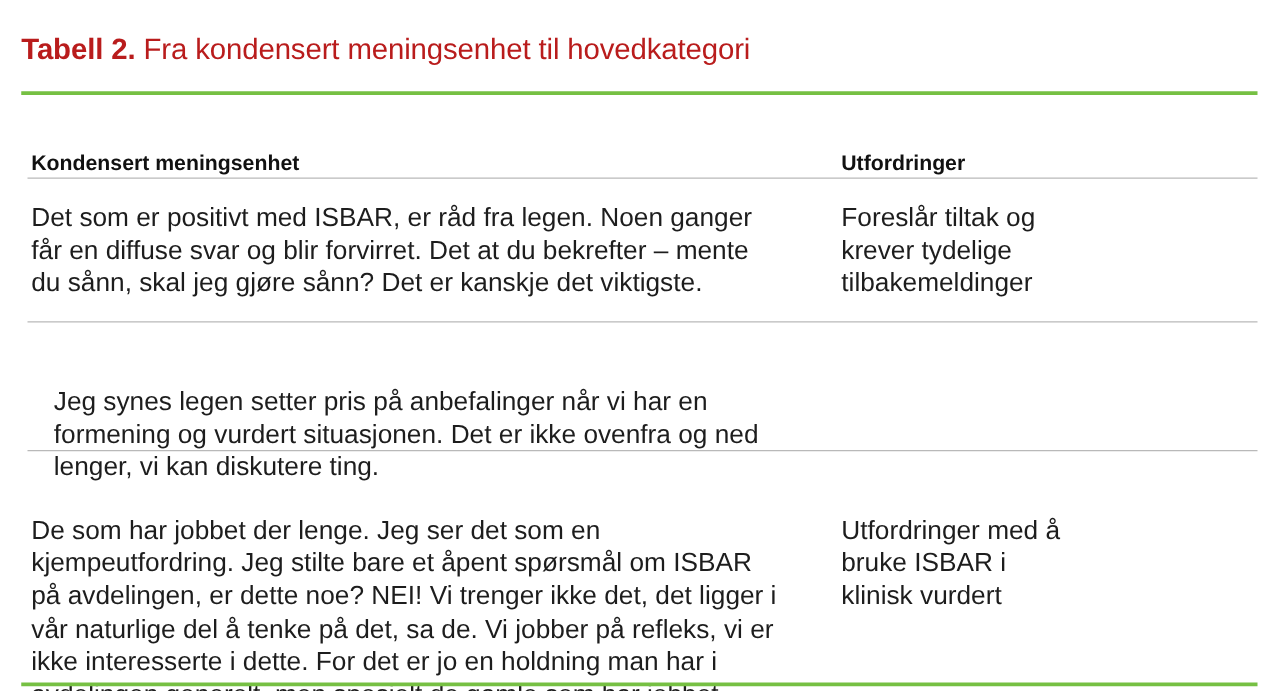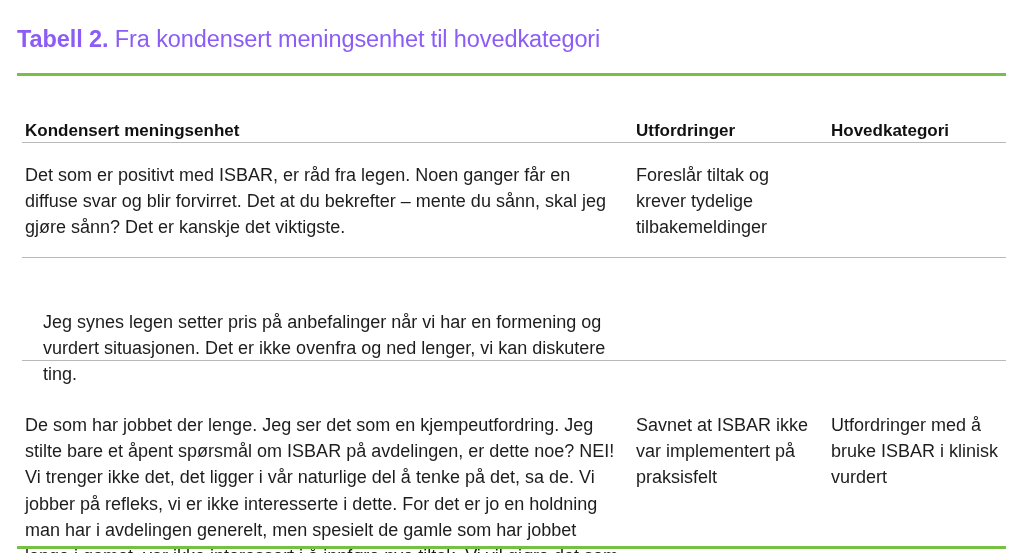--- a/index.html
+++ b/index.html
@@ -24,21 +24,21 @@
 
   
   .caption {
     position: absolute;
     left: 17px;
     top: 24px;
     font-size: 23.5px;
     line-height: 30px;
     letter-spacing: -0.1px;
     white-space: nowrap;
-    color: #8b5cf6;
+    color: #b91c1c;
   }
   .caption .caption-label {
     font-weight: bold;
   }
   .caption .caption-text {
     font-weight: normal;
   }
 
   
   .rule-green {
@@ -66,24 +66,25 @@
   .table {
     position: absolute;
     left: 0;
     top: 110px;
     width: 1024px;
   }
   .row {
     position: relative;
     display: flex;
     align-items: flex-start;
+    gap: 37px;
   }
   .cell {
     box-sizing: border-box;
-    font-size: 18px;
+    font-size: 21px;
     line-height: 26.2px;
   }
   .col-1 { width: 636px; padding-left: 25px; padding-right: 12px; }
   .col-2 { width: 195px; padding-left: 0px; padding-right: 10px; }
   .col-3 { width: 193px; padding-left: 0px; padding-right: 8px; }
 
   .head-row .cell {
     font-weight: bold;
     font-size: 17.0px;
     line-height: 22px;
@@ -111,35 +112,33 @@
     <span class="caption-label">Tabell 2.</span><span class="caption-text"> Fra kondensert meningsenhet til hovedkategori</span>
   </div>
 
   <div class="rule-green top"></div>
 
   <div class="table">
 
     <div class="row head-row">
       <div class="cell col-1">Kondensert meningsenhet</div>
       <div class="cell col-2">Utfordringer</div>
-      <div class="cell col-3">Hovedkategori</div>
     </div>
 
     <div class="row body-row row-1">
       <div class="cell col-1">Det som er positivt med ISBAR, er råd fra legen. Noen ganger får en diffuse svar og blir forvirret. Det at du bekrefter – mente du sånn, skal jeg gjøre sånn? Det er kanskje det viktigste.</div>
       <div class="cell col-2">Foreslår tiltak og krever tydelige tilbakemeldinger</div>
     </div>
 
     <div class="row body-row row-2">
       <div class="cell col-1">Jeg synes legen setter pris på anbefalinger når vi har en formening og vurdert situasjonen. Det er ikke ovenfra og ned lenger, vi kan diskutere ting.</div>
     </div>
 
     <div class="row body-row row-3">
       <div class="cell col-1">De som har jobbet der lenge. Jeg ser det som en kjempeutfordring. Jeg stilte bare et åpent spørsmål om ISBAR på avdelingen, er dette noe? NEI! Vi trenger ikke det, det ligger i vår naturlige del å tenke på det, sa de. Vi jobber på refleks, vi er ikke interesserte i dette. For det er jo en holdning man har i avdelingen generelt, men spesielt de gamle som har jobbet lenge i gamet, var ikke interessert i å innføre nye tiltak. Vi vil gjøre det som vi alltid har gjort det – vi kan det!</div>
-      <div class="cell col-2">Savnet at ISBAR ikke var implementert på praksisfelt</div>
       <div class="cell col-3">Utfordringer med å bruke ISBAR i klinisk vurdert</div>
     </div>
 
   </div>
 
   <div class="rule-grey under-head"></div>
   <div class="rule-grey r1"></div>
   <div class="rule-grey r2"></div>
 
   <div class="rule-green bottom"></div>

